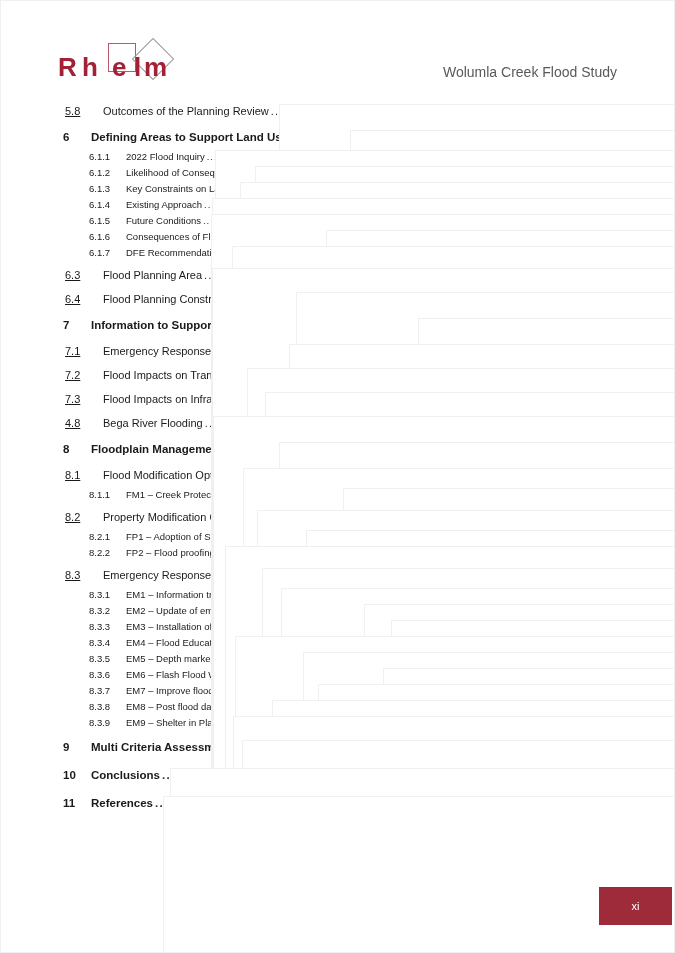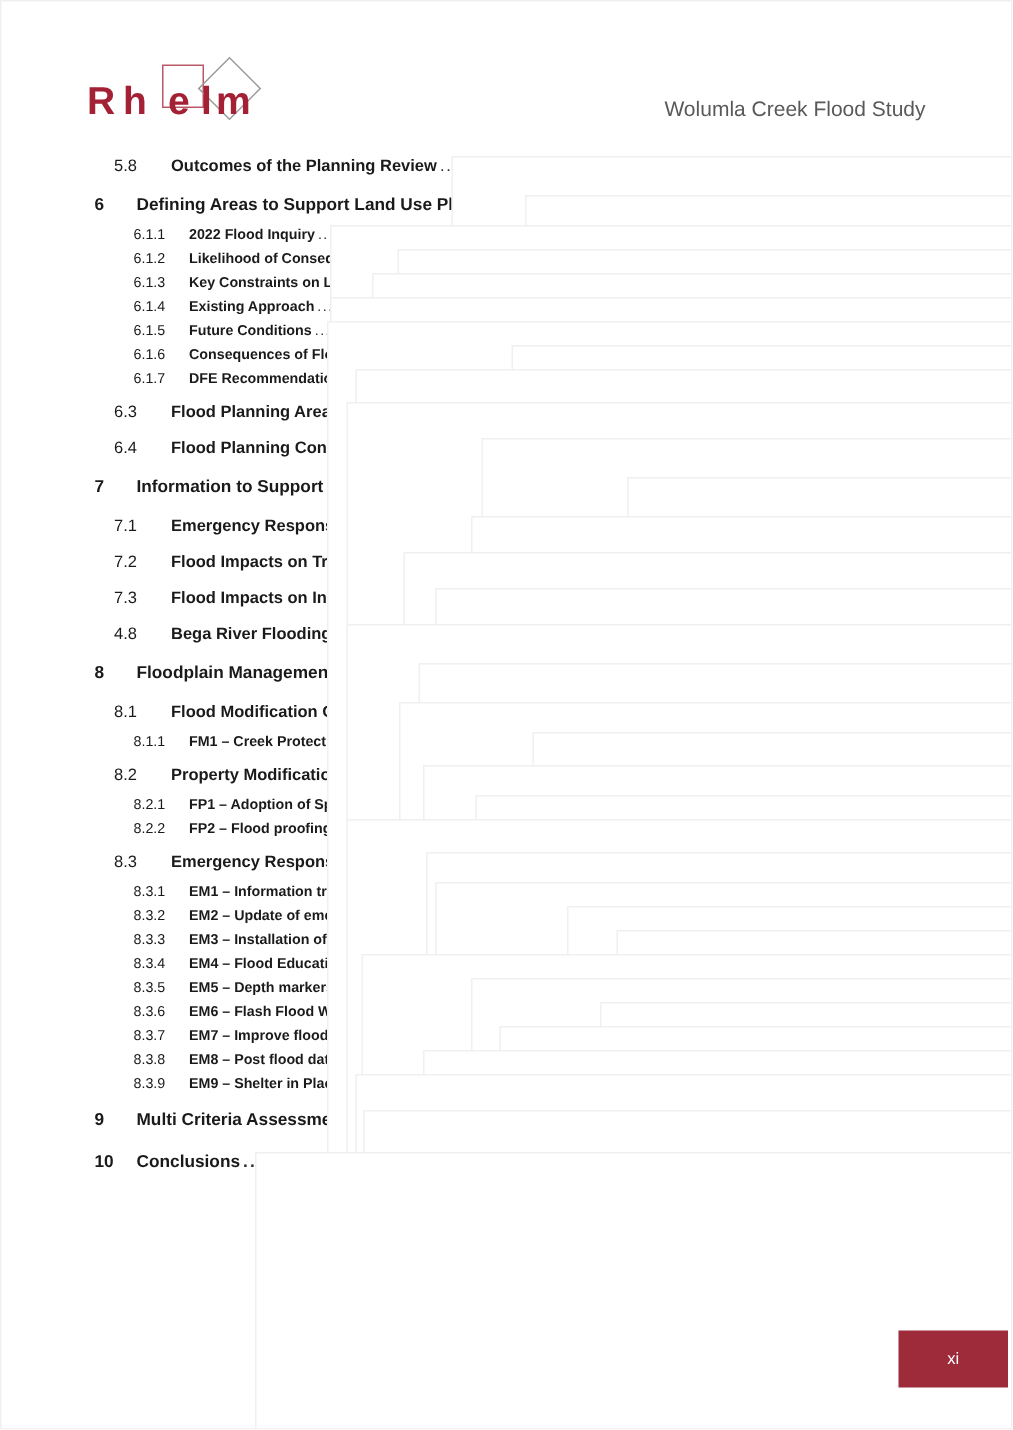--- a/index.html
+++ b/index.html
@@ -40,37 +40,37 @@
 
   .doc-title {
     position: absolute; right: 57px; top: 63px;
     font-size: 14px; color: var(--header-gray, #595959);
   }
 
   
   .toc { position: absolute; left: 57px; right: 57px; top: 97px; }
   .row { display: flex; align-items: baseline; cursor: pointer; }
   .row .num   { flex: none; }
-  .row .title { flex: none; white-space: nowrap; font-weight: bold; }
+  .row .title { flex: none; white-space: nowrap; }
   .row .leader {
     flex: 1 1 auto; overflow: hidden; white-space: nowrap;
     color: #2b2b2b; min-width: 10px;
   }
   .row .leader::after {
     content: "....................................................................................................................................................................................................................................................................................................................................................................................";
     letter-spacing: 1.2px; padding-left: 2px;
   }
   .row .page { flex: none; text-align: right; padding-left: 4px; }
 
   .row.l1 { margin-top: 8px;  height: 20px; font-size: 11.5px; font-weight: 700; }
   .row.l2 { margin-top: 6px;  height: 18px; font-size: 11px; }
   .row.l3 { margin-top: 0;    height: 16px; font-size: 9.5px; }
   .row.l2 + .row.l3 { margin-top: 2px; }
   .row.l1 .num { width: 28px; }
-  .row.l2 .num { width: 38px; margin-left: 18px; }
+  .row.l2 .num { width: 38px; margin-left: 7px; text-decoration: underline; }
   .row.l3 .num { width: 37px; margin-left: 31px; }
   .row.l1 .num { margin-left: 5px; }
   .row.l1 .page { padding-left: 0; }
   .row.l1 .leader::after { letter-spacing: 1.4px; }
   .row.l3 .leader::after { letter-spacing: 1px; }
 
   
   .footer-badge {
     position: absolute; right: 2px; bottom: 27px;
     width: 73px; height: 38px;
@@ -295,19 +295,25 @@
       <span class="title">Multi Criteria Assessment</span>
       <span class="leader"></span>
       <span class="page">60</span>
     </div>
       <div class="row l1">
       <span class="num">10</span>
       <span class="title">Conclusions</span>
       <span class="leader"></span>
       <span class="page">62</span>
     </div>
+      <div class="row l1">
+      <span class="num">11</span>
+      <span class="title">References</span>
+      <span class="leader"></span>
+      <span class="page">63</span>
+    </div>
     </div>
 
   <div class="footer-badge">
     <span>xi</span>
   </div>
 
 </div>
 
 </body></html>

